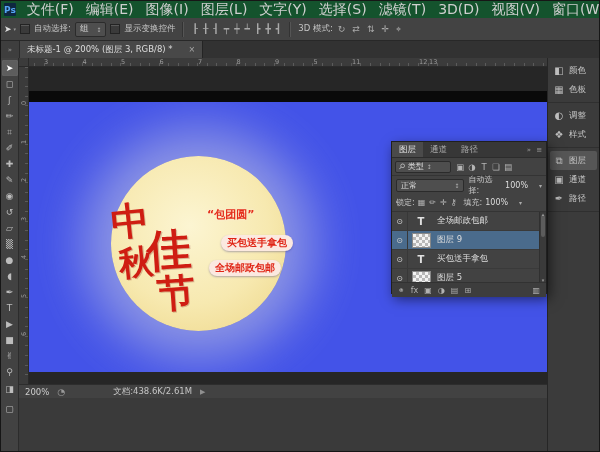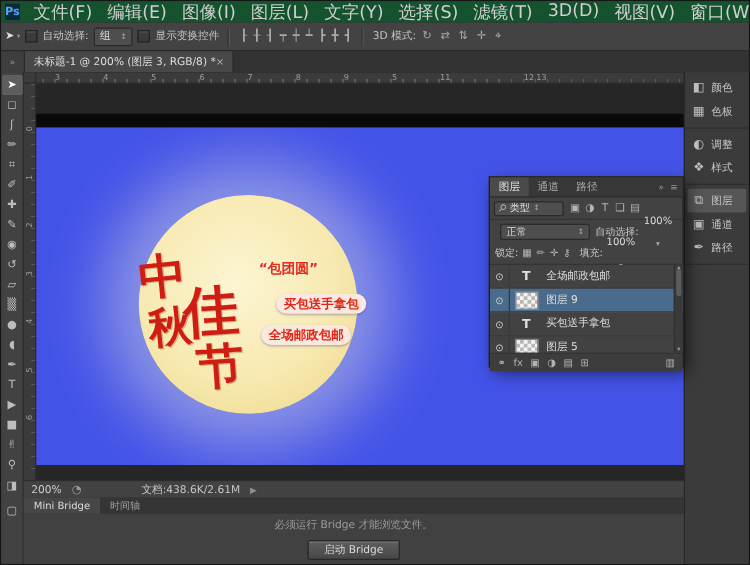--- a/index.html
+++ b/index.html
@@ -26,21 +26,21 @@
   .updown{font-size:6px;color:#aaa;}
   .vsep{width:1px;height:15px;background:#333;border-right:1px solid #555;margin:0 3px;}
   .opt-icon{font-size:9px;color:#a9a9a9;padding:0 1px;}
   .opt-label{color:#c4c4c4;white-space:nowrap;}
 
   
   .tabbar{position:absolute;top:40px;left:0;right:0;height:17px;background:#323232;display:flex;align-items:stretch;}
   .tool-collapse{width:18px;background:#3e3e3e;border-right:1px solid #2a2a2a;font-size:7px;color:#9a9a9a;
                  display:flex;align-items:center;justify-content:center;}
   .doc-tab{background:#484848;border-right:1px solid #242424;display:flex;align-items:center;
-           gap:0;padding:0 7px;font-size:8.5px;color:#dedede;white-space:nowrap;}
+           gap:16px;padding:0 7px;font-size:8.5px;color:#dedede;white-space:nowrap;}
   .doc-tab .close{font-size:8px;color:#a8a8a8;}
 
   
   .toolbar{position:absolute;top:57px;bottom:0;left:0;width:18px;background:#424242;border-right:1px solid #2c2c2c;
            display:flex;flex-direction:column;align-items:center;padding-top:2px;box-sizing:border-box;}
   .tool{width:16px;height:16px;display:flex;align-items:center;justify-content:center;font-size:9px;
         color:#bdbdbd;border-radius:2px;flex:0 0 auto;}
   .tool.active{background:#5d5d5d;color:#fff;box-shadow:inset 0 0 1px #808080;}
   .toolbar-extra{margin-top:auto;margin-bottom:34px;display:flex;flex-direction:column;gap:4px;align-items:center;}
 
@@ -89,21 +89,21 @@
   .ptab.active{background:#4a4a4a;color:#e4e4e4;}
   .lp-tabs .hdr-icons{margin-left:auto;display:flex;align-items:center;gap:5px;padding-right:4px;color:#9a9a9a;font-size:7px;}
   .lp-filter{height:17px;display:flex;align-items:center;gap:3px;padding:0 3px;border-bottom:1px solid #343434;}
   .searchbox{width:56px;height:12px;background:#4e4e4e;border:1px solid #2b2b2b;border-radius:2px;
              display:flex;align-items:center;gap:3px;padding:0 3px;box-sizing:border-box;color:#ddd;}
   .mag{display:inline-block;transform:rotate(45deg);font-size:8px;color:#bbb;}
   .kind-ico{width:12px;text-align:center;font-size:8.5px;color:#b5b5b5;}
   .lp-blend{height:18px;display:flex;align-items:center;gap:4px;padding:0 4px;justify-content:center;}
   .blend-select{width:72px;height:13px;background:#4e4e4e;border:1px solid #2b2b2b;border-radius:2px;
                 display:flex;align-items:center;justify-content:space-between;padding:0 4px;box-sizing:border-box;color:#ddd;}
-  .valbox{display:flex;align-items:center;gap:11px;color:#ddd;flex-direction:column;}
+  .valbox{display:flex;align-items:center;gap:11px;color:#ddd;}
   .lp-lock{height:17px;display:flex;align-items:center;gap:3px;padding:0 4px;border-bottom:1px solid #343434;}
   .lock-ico{font-size:8px;color:#b5b5b5;}
   .lp-rows{position:relative;height:70px;overflow:hidden;background:#424242;}
   .layer-row{height:19px;display:flex;align-items:center;border-bottom:1px solid #3a3a3a;box-sizing:border-box;}
   .layer-row.selected{background:#4a6b8c;}
   .eye-cell{width:15px;align-self:stretch;display:flex;align-items:center;justify-content:center;
             border-right:1px solid #383838;font-size:8px;color:#cfcfcf;}
   .thumb-cell{width:26px;display:flex;align-items:center;justify-content:center;}
   .thumb-checker{width:17px;height:13px;border:1px solid #888;
       background-image:conic-gradient(#b8b8b8 25%,#f3f3f3 0 50%,#b8b8b8 0 75%,#f3f3f3 0);background-size:6px 6px;}
@@ -401,24 +401,14 @@
       </div>
   </div>
 
   <div class="statusbar">
     <span class="zoomval">200%</span>
     <span style="color:#9a9a9a;font-size:9px;">◔</span>
     <span class="docinfo">文档:438.6K/2.61M</span>
     <span class="sarrow">▶</span>
   </div>
 
-  <div class="bpanel">
-    <div class="bp-tabs" id="bp-tabs">
-        <span class="btab active">Mini Bridge</span>
-        <span class="btab">时间轴</span>
-      </div>
-    <div class="bp-body">
-      <div class="bp-msg">必须运行 Bridge 才能浏览文件。</div>
-      <div class="bp-btn">启动 Bridge</div>
-    </div>
-  </div>
 
 </div>
 
 </body></html>

